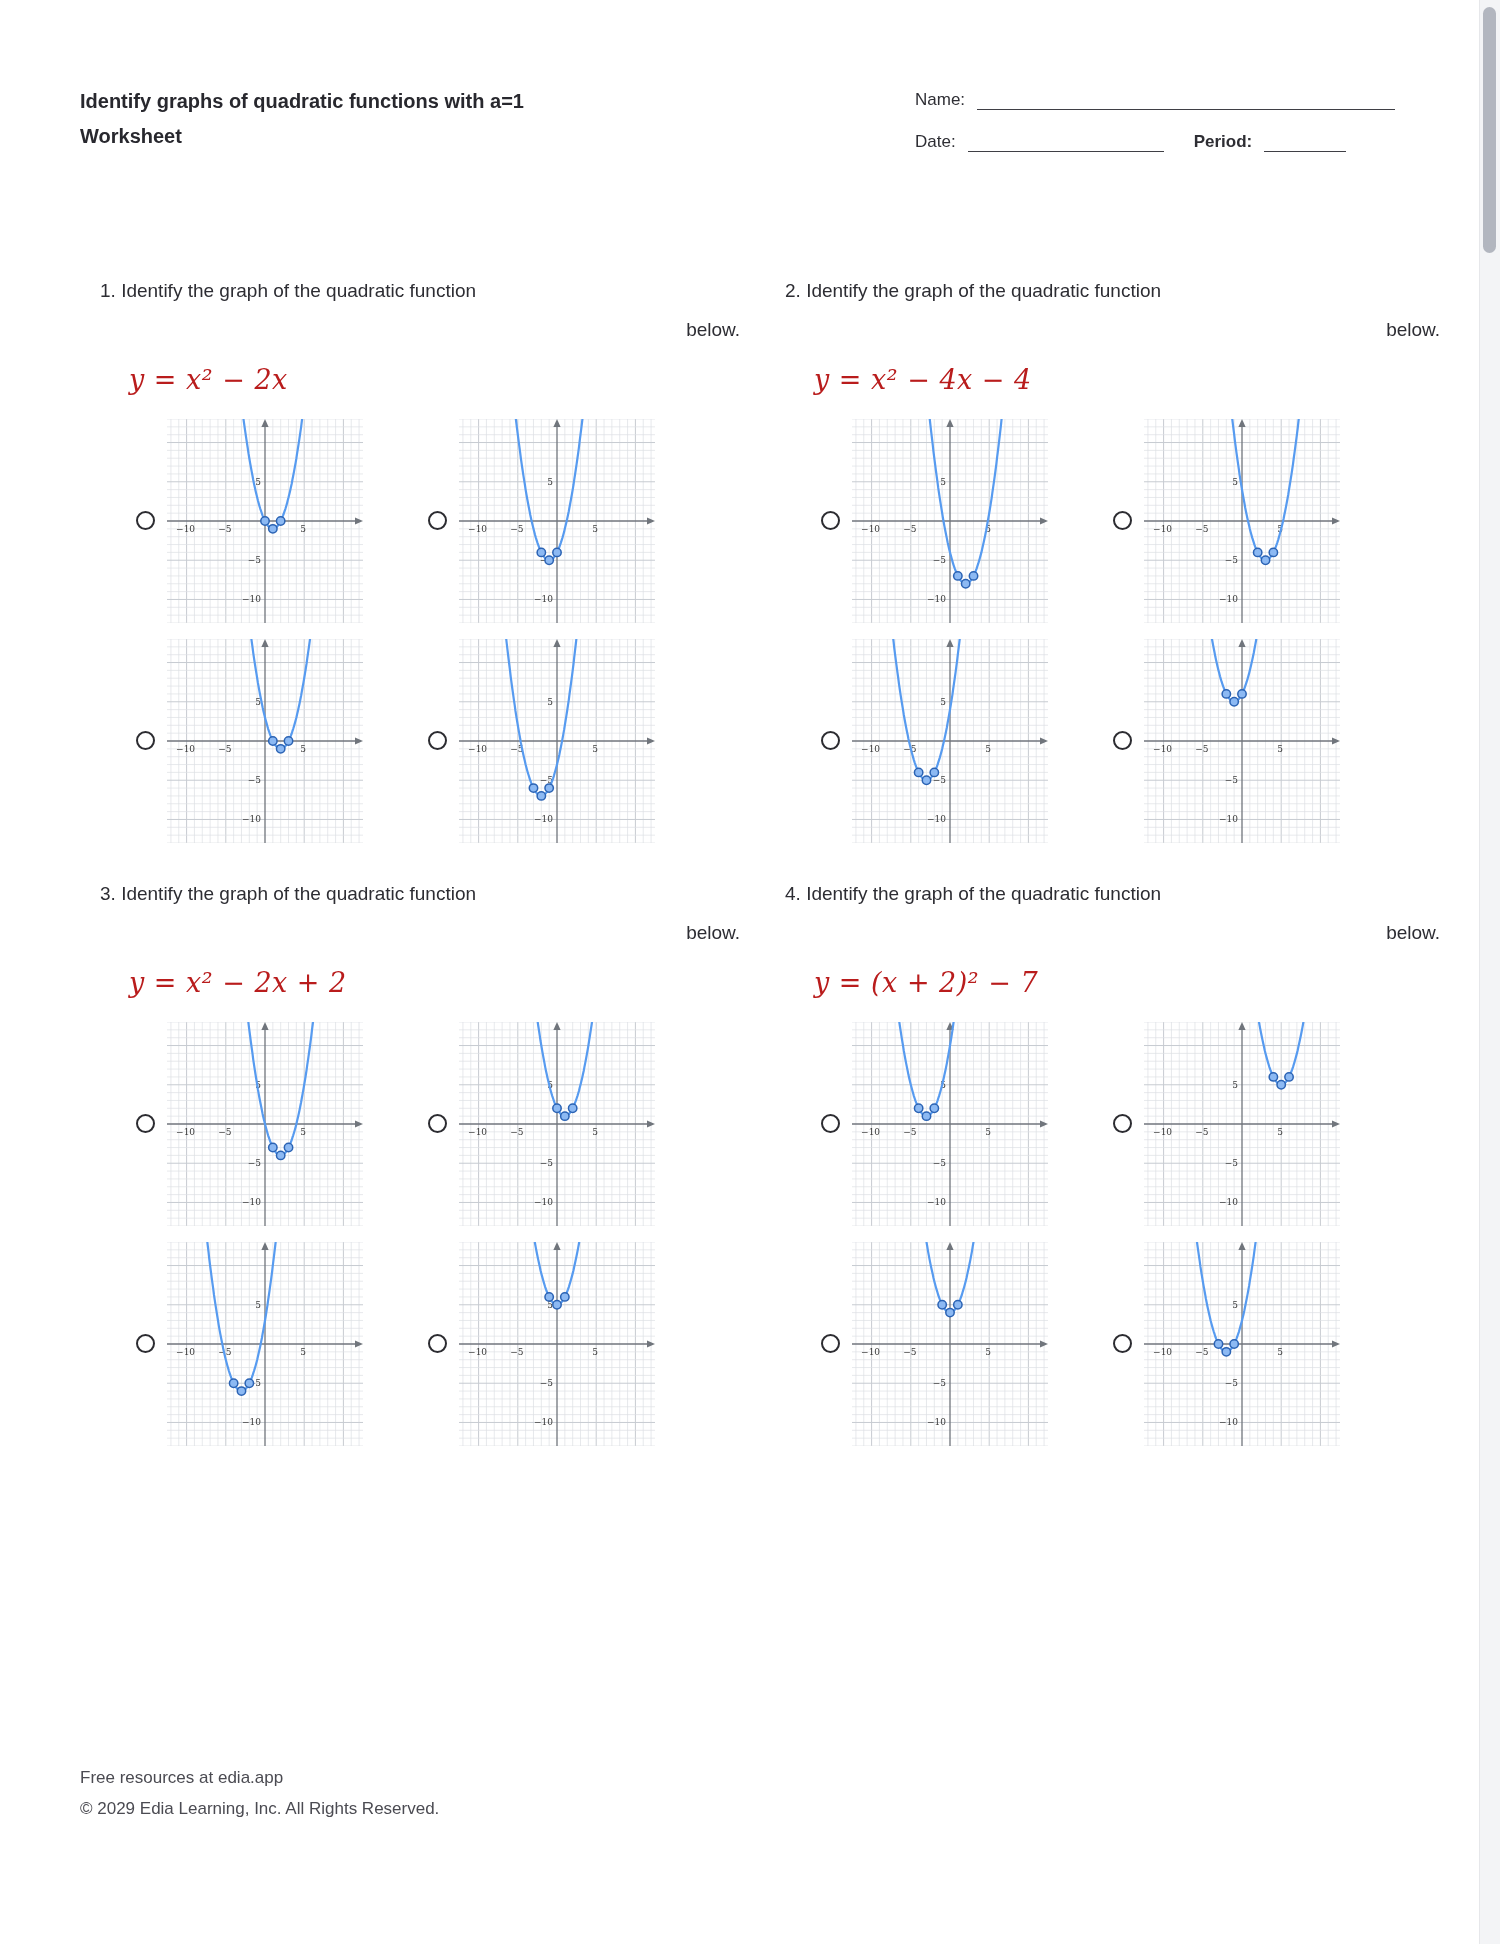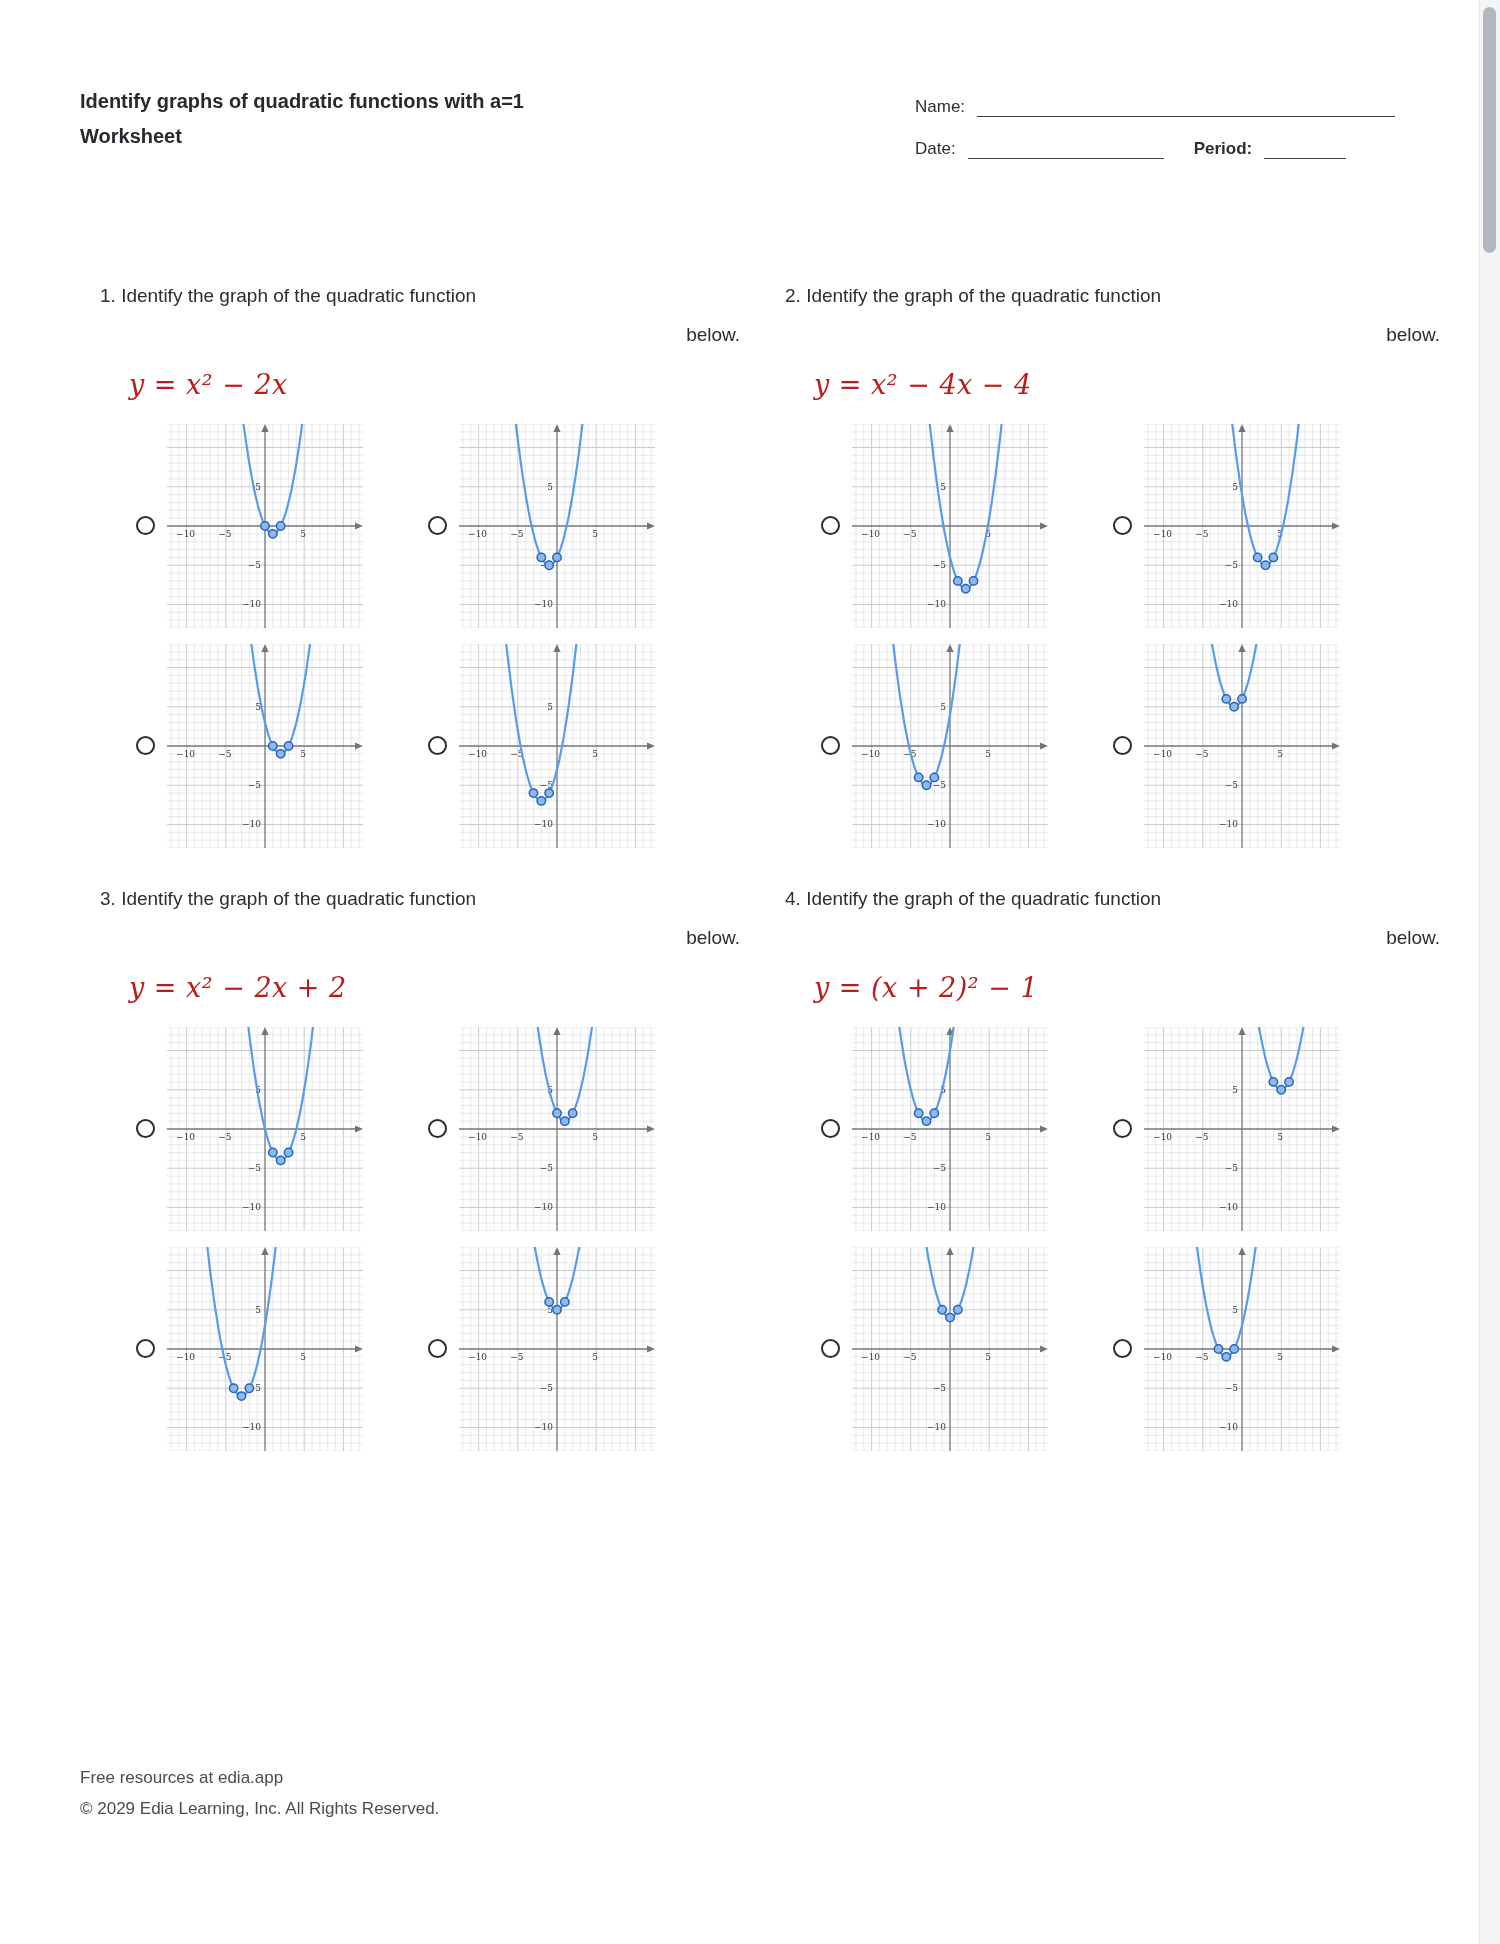--- a/index.html
+++ b/index.html
@@ -6,21 +6,21 @@
   html,body { background:#ffffff; }
   .page {
     position:relative; width:1500px; height:1944px; background:#ffffff;
     font-family:"Liberation Sans", sans-serif; color:#2d2d33; overflow:hidden;
   }
   
   header { display:flex; justify-content:space-between; padding:84px 105px 0 80px; }
   .title-block { font-size:20px; font-weight:700; color:#28282e; line-height:1.75; }
   .fields { width:480px; font-size:17px; color:#2e2e34; padding-top:6px; }
   .field-row { display:flex; align-items:flex-end; }
-  .field-row.first { margin-bottom:22px;margin-top:7px; }
+  .field-row.first { margin-bottom:22px; }
   .rule { display:inline-block; border-bottom:1.6px solid #3f3f45; height:1.15em; }
   .name-rule { flex:1; margin-left:12px; }
   .date-rule { width:196px; margin-left:12px; }
   .period-label { margin-left:30px;font-weight:bold; }
   .period-rule { width:82px; margin-left:12px; }
   
   main {
     margin:118px 60px 0 100px;
     display:grid; grid-template-columns:640px 1fr; column-gap:45px; row-gap:32px;
   }
@@ -932,21 +932,21 @@
         </div>
       </div>
     </section>
 
     <section class="question">
       <div class="prompt">
         <span class="qnum">4.</span>
         <span>Identify the graph of the quadratic function</span>
         <div class="prompt-line2">below.</div>
       </div>
-      <div class="equation">y = (x + 2)² − 1</div>
+      <div class="equation">y = (x + 2)² − 7</div>
       <div class="options">
         <div class="option">
           <span class="radio"></span>
           <svg class="graph" width="196" height="204" viewBox="0 0 196 204">
               <line x1="3.92" y1="0" x2="3.92" y2="204" stroke="#dde0e4" stroke-width="0.7"></line>
               <line x1="11.76" y1="0" x2="11.76" y2="204" stroke="#dde0e4" stroke-width="0.7"></line>
               <line x1="19.6" y1="0" x2="19.6" y2="204" stroke="#c7cbd1" stroke-width="1"></line>
               <line x1="27.44" y1="0" x2="27.44" y2="204" stroke="#dde0e4" stroke-width="0.7"></line>
               <line x1="35.28" y1="0" x2="35.28" y2="204" stroke="#dde0e4" stroke-width="0.7"></line>
               <line x1="43.12" y1="0" x2="43.12" y2="204" stroke="#dde0e4" stroke-width="0.7"></line>

